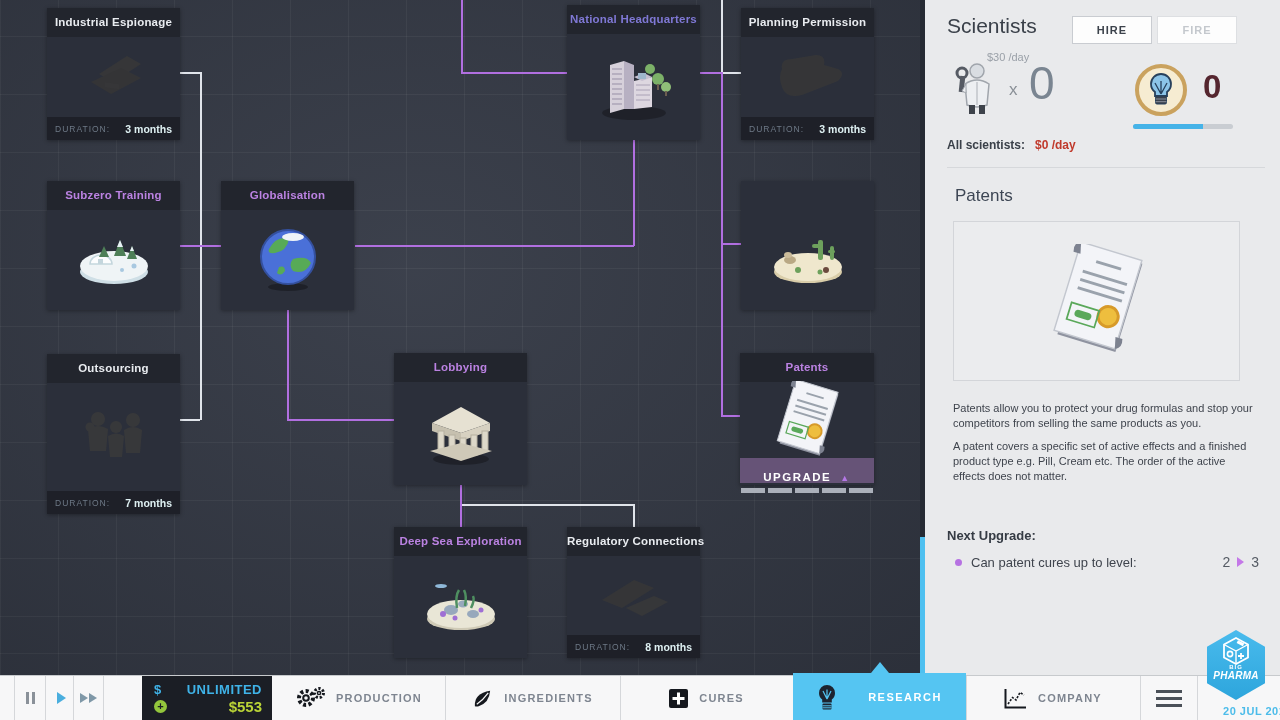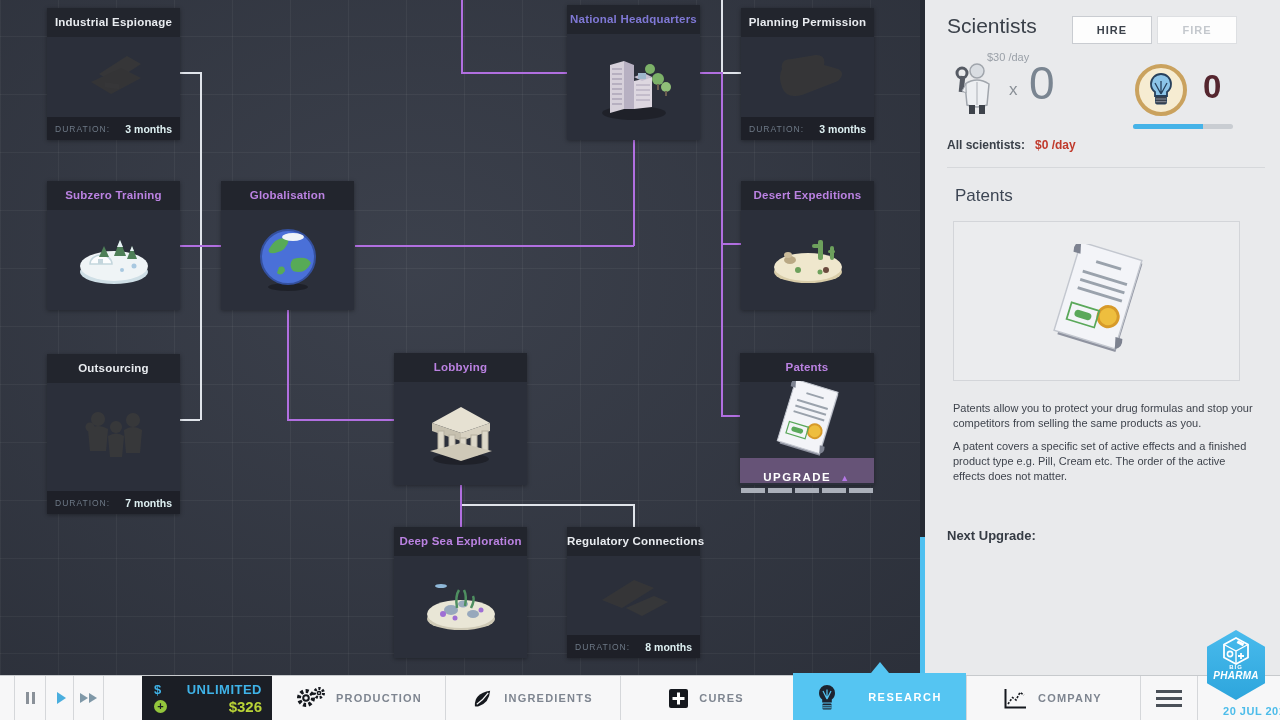--- a/index.html
+++ b/index.html
@@ -236,21 +236,20 @@
           <svg width="80" height="56" viewBox="0 0 80 56" style="filter: grayscale(1) brightness(0.38) contrast(0.7); opacity: 0.85;">
    <path d="M14 20 Q12 10 24 10 L48 6 Q58 6 56 16 L70 20 Q78 24 70 32 L34 46 Q18 50 14 38 Q10 28 14 20 Z" fill="#3c404a"></path>
  </svg>
         </div>
         <div class="ndur">
       <span class="ndl">DURATION:</span>
       <span class="ndv">3 months</span>
         </div>
       </div>
       <div class="node available" style="left: 741px; top: 181px; width: 133px; height: 129px;">
-        <div class="ntitle">Desert Expeditions</div>
     <div class="nicon">
           <svg width="80" height="64" viewBox="0 0 80 64">
    <ellipse cx="40" cy="44" rx="34" ry="11" fill="#d9cda9"></ellipse>
    <ellipse cx="40" cy="39" rx="34" ry="14" fill="#efe7cd"></ellipse>
    <g fill="#6da05c">
      <rect x="50" y="12" width="5" height="20" rx="2"></rect>
               <rect x="44" y="16" width="8" height="4" rx="2"></rect>
      <rect x="62" y="18" width="4" height="14" rx="2"></rect>
               <rect x="60" y="22" width="7" height="3" rx="1.5"></rect>
      <circle cx="30" cy="42" r="3"></circle>
@@ -410,20 +409,29 @@
             <circle cx="9" cy="10" r="6" fill="#eebe3e"></circle>
      <rect x="-18" y="8" width="20" height="12" fill="none" stroke="#5aa85a" stroke-width="1.2"></rect>
      <rect x="-14" y="11.5" width="12" height="5" rx="2.5" fill="#5aa85a"></rect>
    </g>
  </svg></span>
   </div>
   <div class="ppara" id="pat-p2">A patent covers a specific set of active effects and a finished product type e.g. Pill, Cream etc. The order of the active effects does not matter.</div>
   <div class="ppara" id="pat-p1">Patents allow you to protect your drug formulas and stop your competitors from selling the same products as you.</div>
 
   <div class="abs" id="next-upg">Next Upgrade:</div>
+  <div class="abs" id="upg-row">
+    <span id="upg-dot"></span>
+    <span>Can patent cures up to level:</span>
+    <span id="upg-nums">
+      <span>2</span>
+      <span id="upg-arrow"></span>
+      <span>3</span>
+    </span>
+  </div>
 </div>
 
 <div id="toolbar">
   <div class="tsep" style="left:14px"></div>
   <div class="ctl" id="pause-btn">
       <span class="pbar"></span>
       <span class="pbar"></span>
     </div>
   <div class="tsep" style="left:45px"></div>
   <div class="ctl" id="play-btn">
@@ -436,21 +444,21 @@
     </div>
   <div class="tsep" style="left:103px"></div>
 
   <div id="money">
     <div class="mrow">
       <span id="money-cur">$</span>
       <span id="money-budget">UNLIMITED</span>
     </div>
     <div class="mrow">
       <span id="money-plus">+</span>
-      <span id="money-cash">$326</span>
+      <span id="money-cash">$553</span>
     </div>
   </div>
 
   <div class="tab" id="tab-production">
     <svg width="30" height="22" viewBox="0 0 30 22">
       <circle cx="11" cy="11" r="7" fill="none" stroke="#15181e" stroke-width="4" stroke-dasharray="3 2.4"></circle>
       <circle cx="11" cy="11" r="2.8" fill="none" stroke="#15181e" stroke-width="2"></circle>
       <circle cx="24" cy="6" r="4.5" fill="none" stroke="#15181e" stroke-width="3" stroke-dasharray="2.2 1.8"></circle>
       <circle cx="24" cy="6" r="1.6" fill="none" stroke="#15181e" stroke-width="1.5"></circle>
     </svg>

